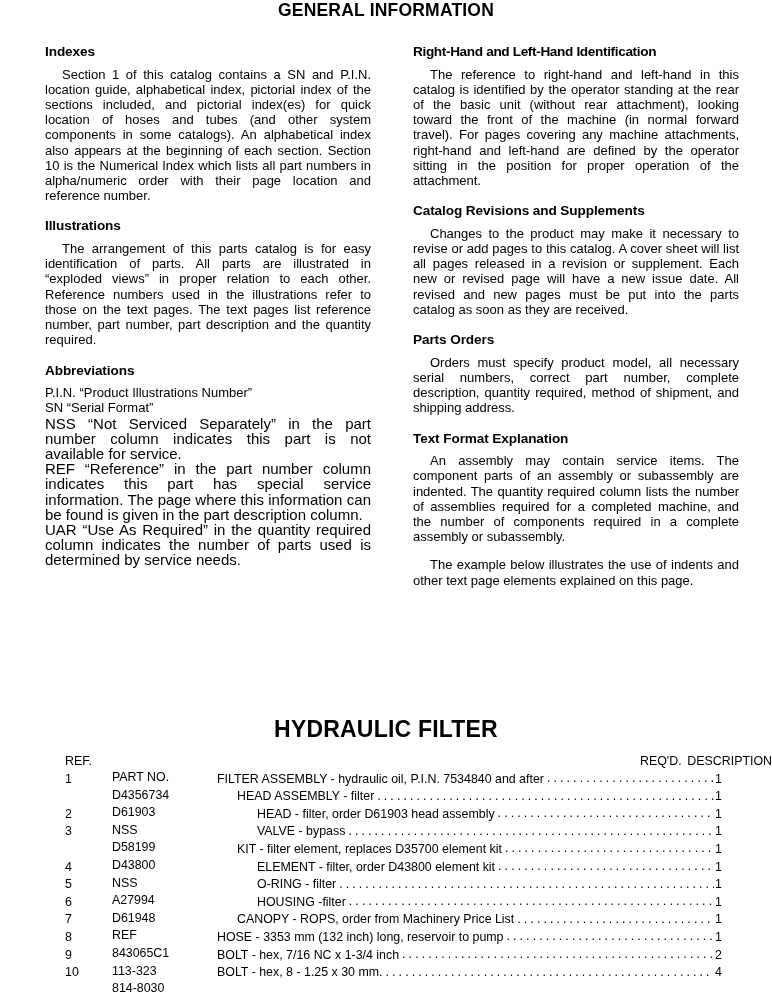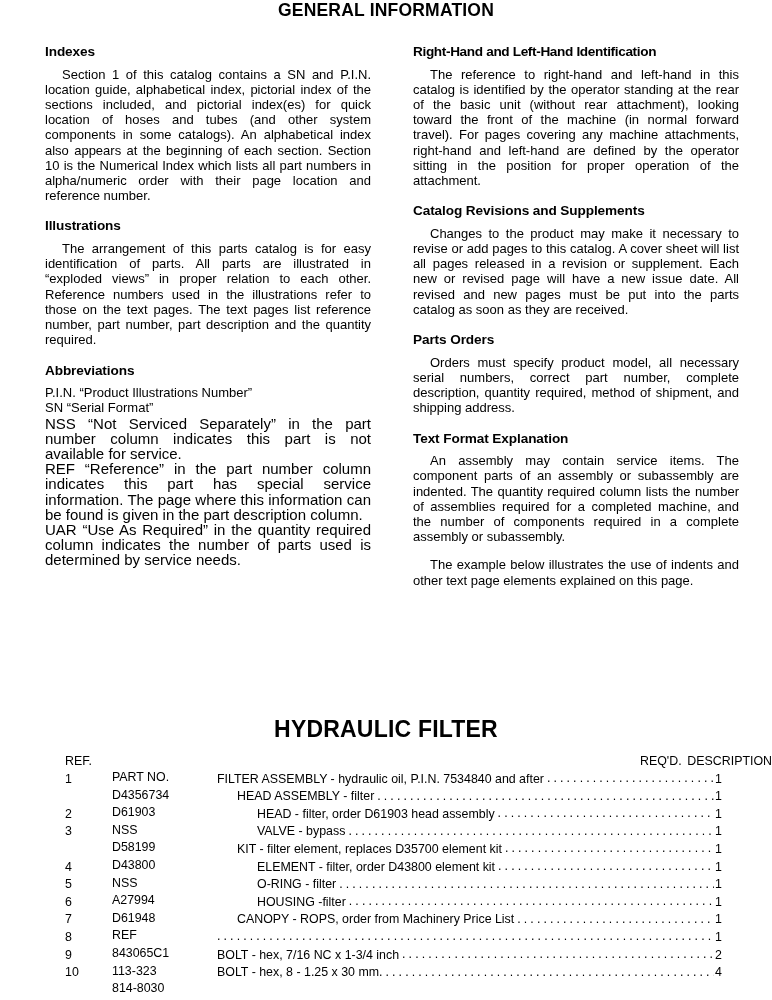--- a/index.html
+++ b/index.html
@@ -329,20 +329,21 @@
             <span class="dtext">CANOPY - ROPS, order from Machinery Price List</span>
             <span class="dleader">.........................................................................................</span>
             <span class="dqty">1</span>
           </span>
         </div>
         <div class="ptrow">
           <span class="c-ref">8</span>
           <span class="c-part">843065C1</span>
           <span class="dline">
             <span class="dpad ind0"></span>
+            <span class="dtext">HOSE - 3353 mm (132 inch) long, reservoir to pump</span>
             <span class="dleader">.........................................................................................</span>
             <span class="dqty">1</span>
           </span>
         </div>
         <div class="ptrow">
           <span class="c-ref">9</span>
           <span class="c-part">113-323</span>
           <span class="dline">
             <span class="dpad ind0"></span>
             <span class="dtext">BOLT - hex, 7/16 NC x 1-3/4 inch</span>

